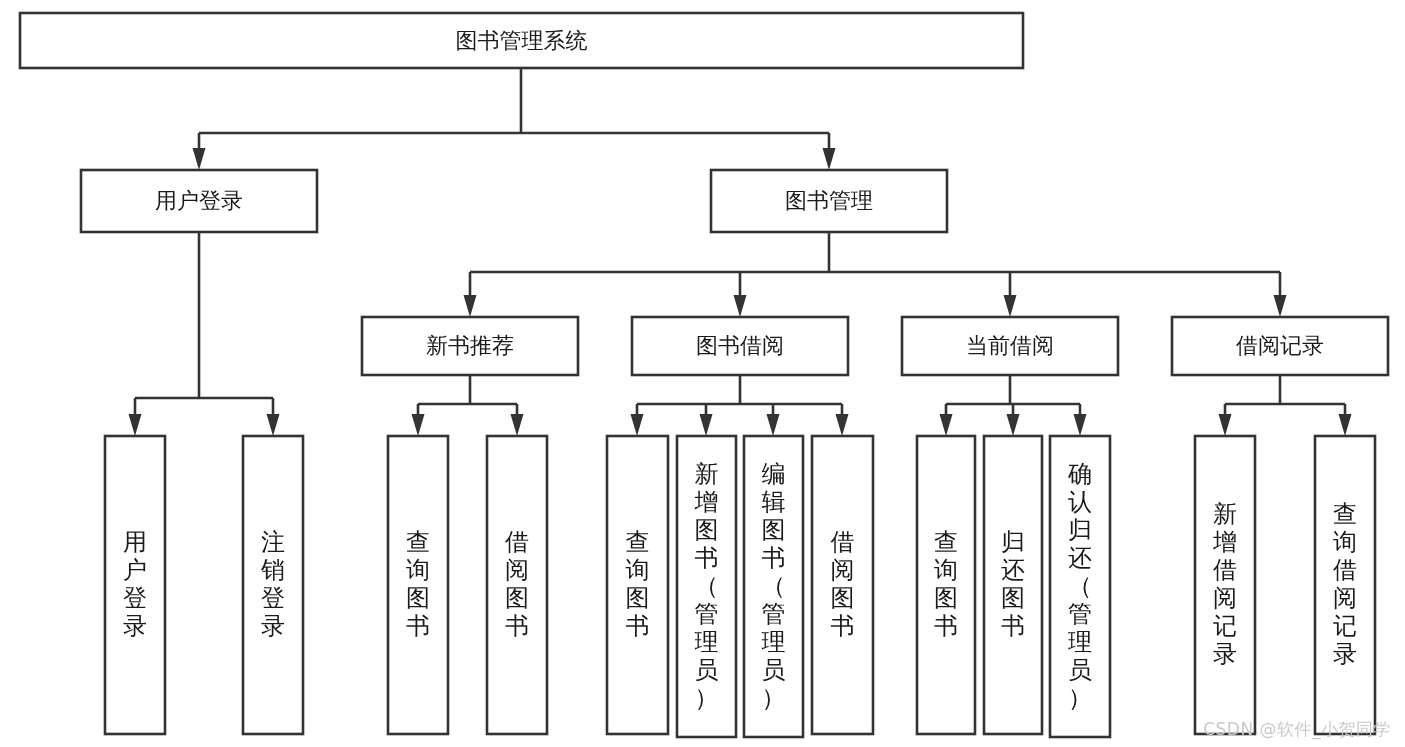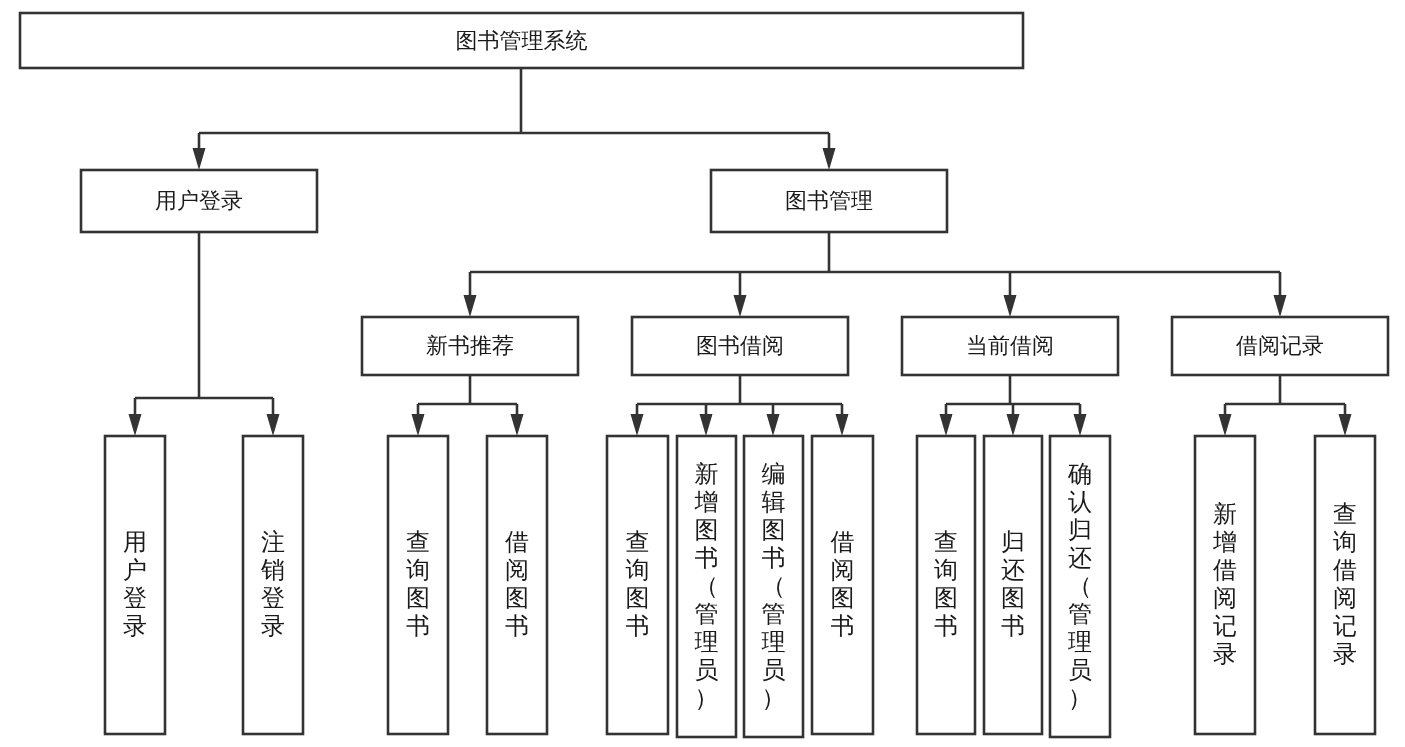--- a/index.html
+++ b/index.html
@@ -220,13 +220,14 @@
         <g>
           <rect class="node-rect" x="1195" y="436" width="60" height="298"></rect>
           <text class="leaf-char" x="1225" y="0"><tspan x="1225" y="515">新</tspan><tspan x="1225" y="543">增</tspan><tspan x="1225" y="571">借</tspan><tspan x="1225" y="599">阅</tspan><tspan x="1225" y="627">记</tspan><tspan x="1225" y="655">录</tspan></text>
         </g>
         <g>
           <rect class="node-rect" x="1315" y="436" width="60" height="298"></rect>
           <text class="leaf-char" x="1345" y="0"><tspan x="1345" y="515">查</tspan><tspan x="1345" y="543">询</tspan><tspan x="1345" y="571">借</tspan><tspan x="1345" y="599">阅</tspan><tspan x="1345" y="627">记</tspan><tspan x="1345" y="655">录</tspan></text>
         </g>
       </g>
   </svg>
+  <div class="watermark-text">CSDN @软件_小贺同学</div>
 </div>
 
 </body></html>

